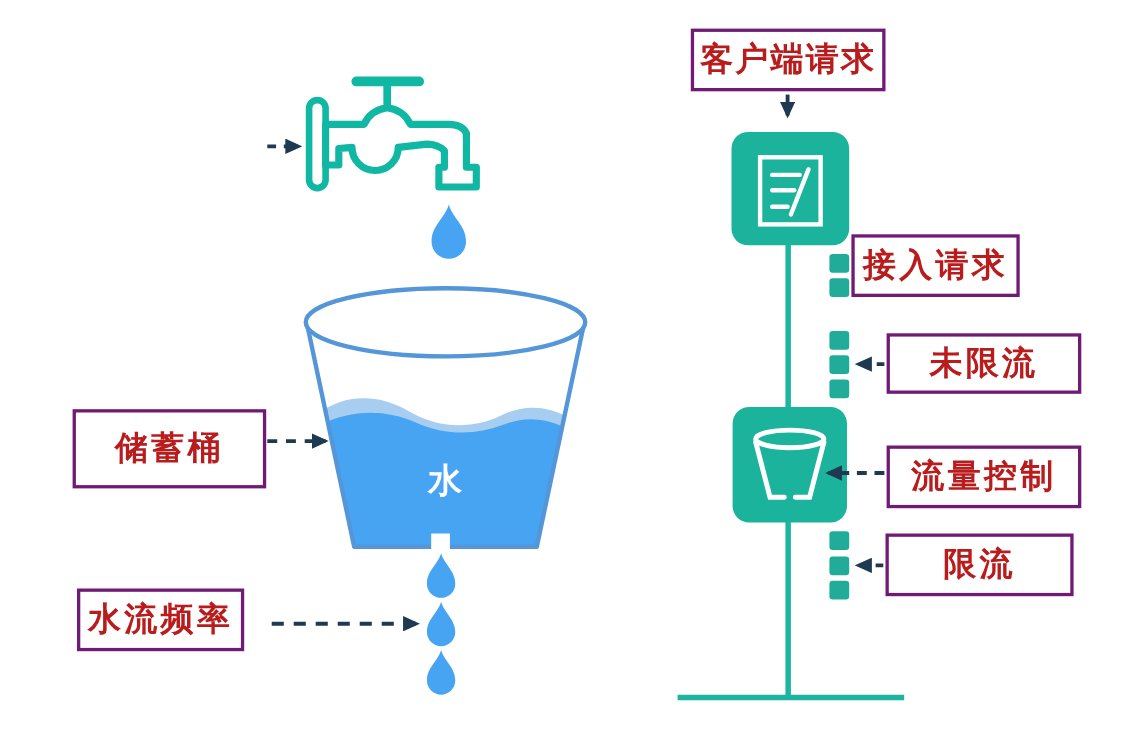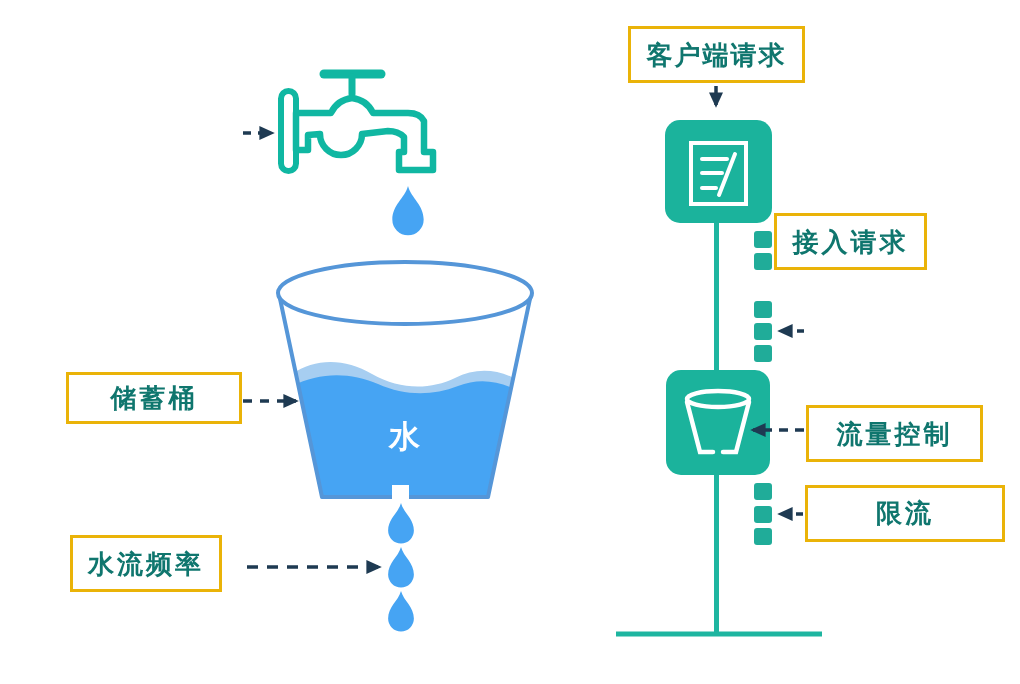--- a/index.html
+++ b/index.html
@@ -7,25 +7,25 @@
     position:relative;
     width:1020px;height:684px;
     background:#ffffff;
     font-family:"DejaVu Sans","Liberation Sans",sans-serif;
     overflow:hidden;
   }
   .art{position:absolute;left:0;top:0;}
   .label-box{
     position:absolute;
     box-sizing:border-box;
-    border:3px solid #eab308;
+    border:3px solid #701a75;
     background:#ffffff;
-    color:#0f766e;
+    color:#b91c1c;
     font-weight:bold;
-    font-size:26px;
+    font-size:30px;
     letter-spacing:3px;
     display:flex;
     align-items:center;
     justify-content:center;
     text-align:center;
     line-height:1;
   }
   .water-text{
     position:absolute;
     color:#ffffff;
@@ -148,28 +148,29 @@
       <line x1="243" y1="401" x2="296" y2="401" stroke-dasharray="9 8" marker-end="url(#ah)"></line>
       <line x1="247" y1="567" x2="379" y2="567" stroke-dasharray="11 9" marker-end="url(#ah)"></line>
       <line x1="803" y1="242" x2="780" y2="242" stroke-dasharray="7 7" marker-end="url(#ah)"></line>
       <line x1="804" y1="331" x2="780" y2="331" stroke-dasharray="7 7" marker-end="url(#ah)"></line>
       <line x1="804" y1="430" x2="753" y2="430" stroke-dasharray="9 7" marker-end="url(#ah)"></line>
       <line x1="803" y1="514" x2="780" y2="514" stroke-dasharray="7 7" marker-end="url(#ah)"></line>
     </g>
   </svg>
 
 
-  <div class="label-box" style="left:66px;top:372px;width:176px;height:52px;">储蓄桶</div>
+  <div class="label-box" style="left:66px;top:372px;width:176px;height:72px;">储蓄桶</div>
 
   <div class="label-box" style="left:70px;top:535px;width:152px;height:57px;">水流频率</div>
 
   <div class="water-text" style="left:389px;top:416px;">水</div>
 
   <div class="label-box" style="left:628px;top:26px;width:177px;height:57px;letter-spacing:2px;">客户端请求</div>
 
   <div class="label-box" style="left:774px;top:213px;width:153px;height:57px;">接入请求</div>
 
+  <div class="label-box" style="left:806px;top:303px;width:177px;height:55px;">未限流</div>
 
   <div class="label-box" style="left:806px;top:405px;width:177px;height:57px;">流量控制</div>
 
-  <div class="label-box" style="left:805px;top:485px;width:200px;height:57px;font-family:Liberation Serif, serif;">限流</div>
+  <div class="label-box" style="left:805px;top:485px;width:171px;height:57px;font-family:Liberation Serif, serif;">限流</div>
 
 </div>
 
 </body></html>

